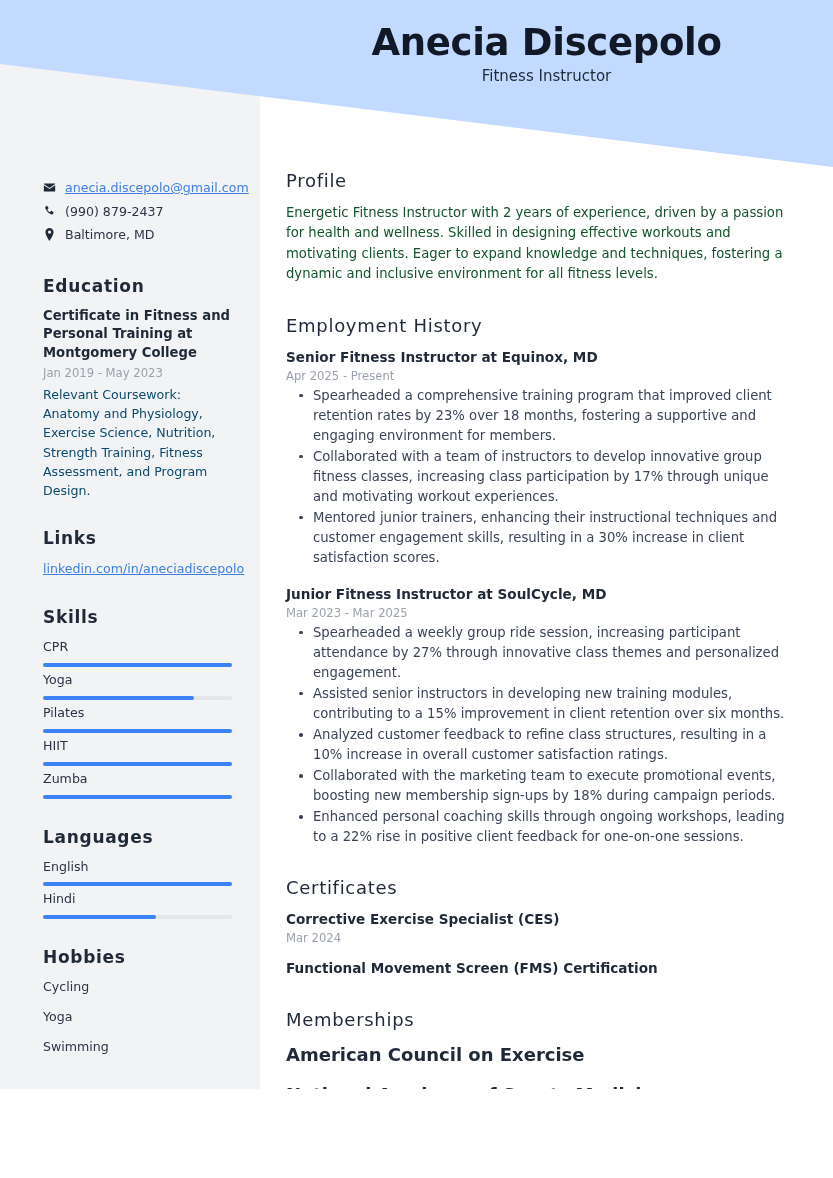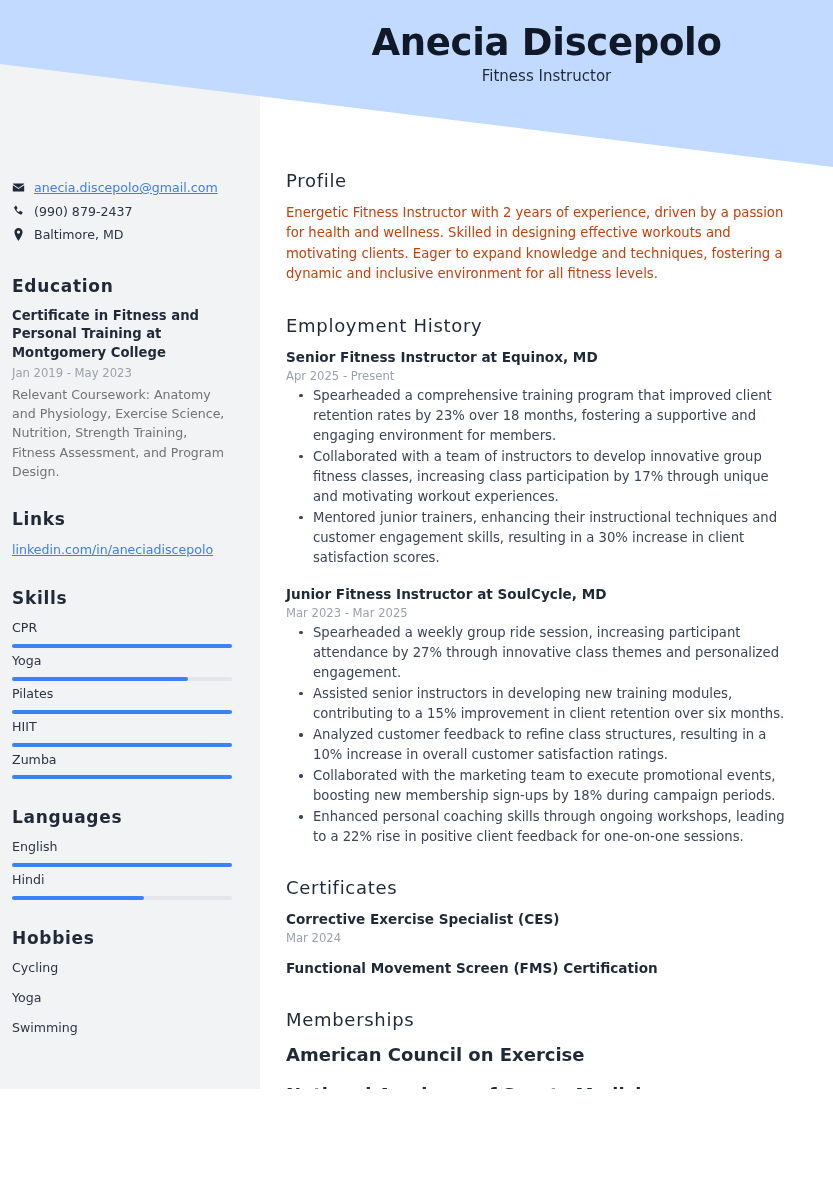--- a/index.html
+++ b/index.html
@@ -32,21 +32,21 @@
   }
 
   
   .content {
     position:relative; z-index:3;
     display:flex;
     width:833px; height:1178px;
   }
   .col-left {
     width:260px;
-    padding:0 28px 0 12px;
+    padding:0 28px 0 43px;
     padding-top:178px;
   }
   .col-right {
     flex:1;
     padding:170px 36px 0 26px;
   }
 
   
   .header-text {
     position:absolute;
@@ -111,21 +111,21 @@
     line-height:1.42;
   }
   .edu-date {
     font-size:11.6px;
     color:#9aa1ac;
     margin-top:2px;
     line-height:1.5;
   }
   .edu-desc {
     font-size:12.6px;
-    color:#737373;
+    color:#0c4a6e;
     line-height:1.52;
     margin-top:3px;
   }
 
   .link-item {
     font-size:12.6px;
     color:#3f7fe0;
     text-decoration:underline;
     line-height:1.6;
     display:block;
@@ -164,21 +164,21 @@
   .main-h {
     font-size:18px;
     font-weight:400;
     color:#1f2937;
     letter-spacing:0.7px;
     margin-bottom:12px;
   }
   .main-section { margin-bottom:30px; }
   .profile-text {
     font-size:13.2px;
-    color:#c2410c;
+    color:#14532d;
     line-height:1.55;
   }
 
   .job { margin-bottom:17px; }
   .job-heading {
     font-size:13.6px;
     font-weight:700;
     color:#1f2937;
     line-height:1.45;
   }

